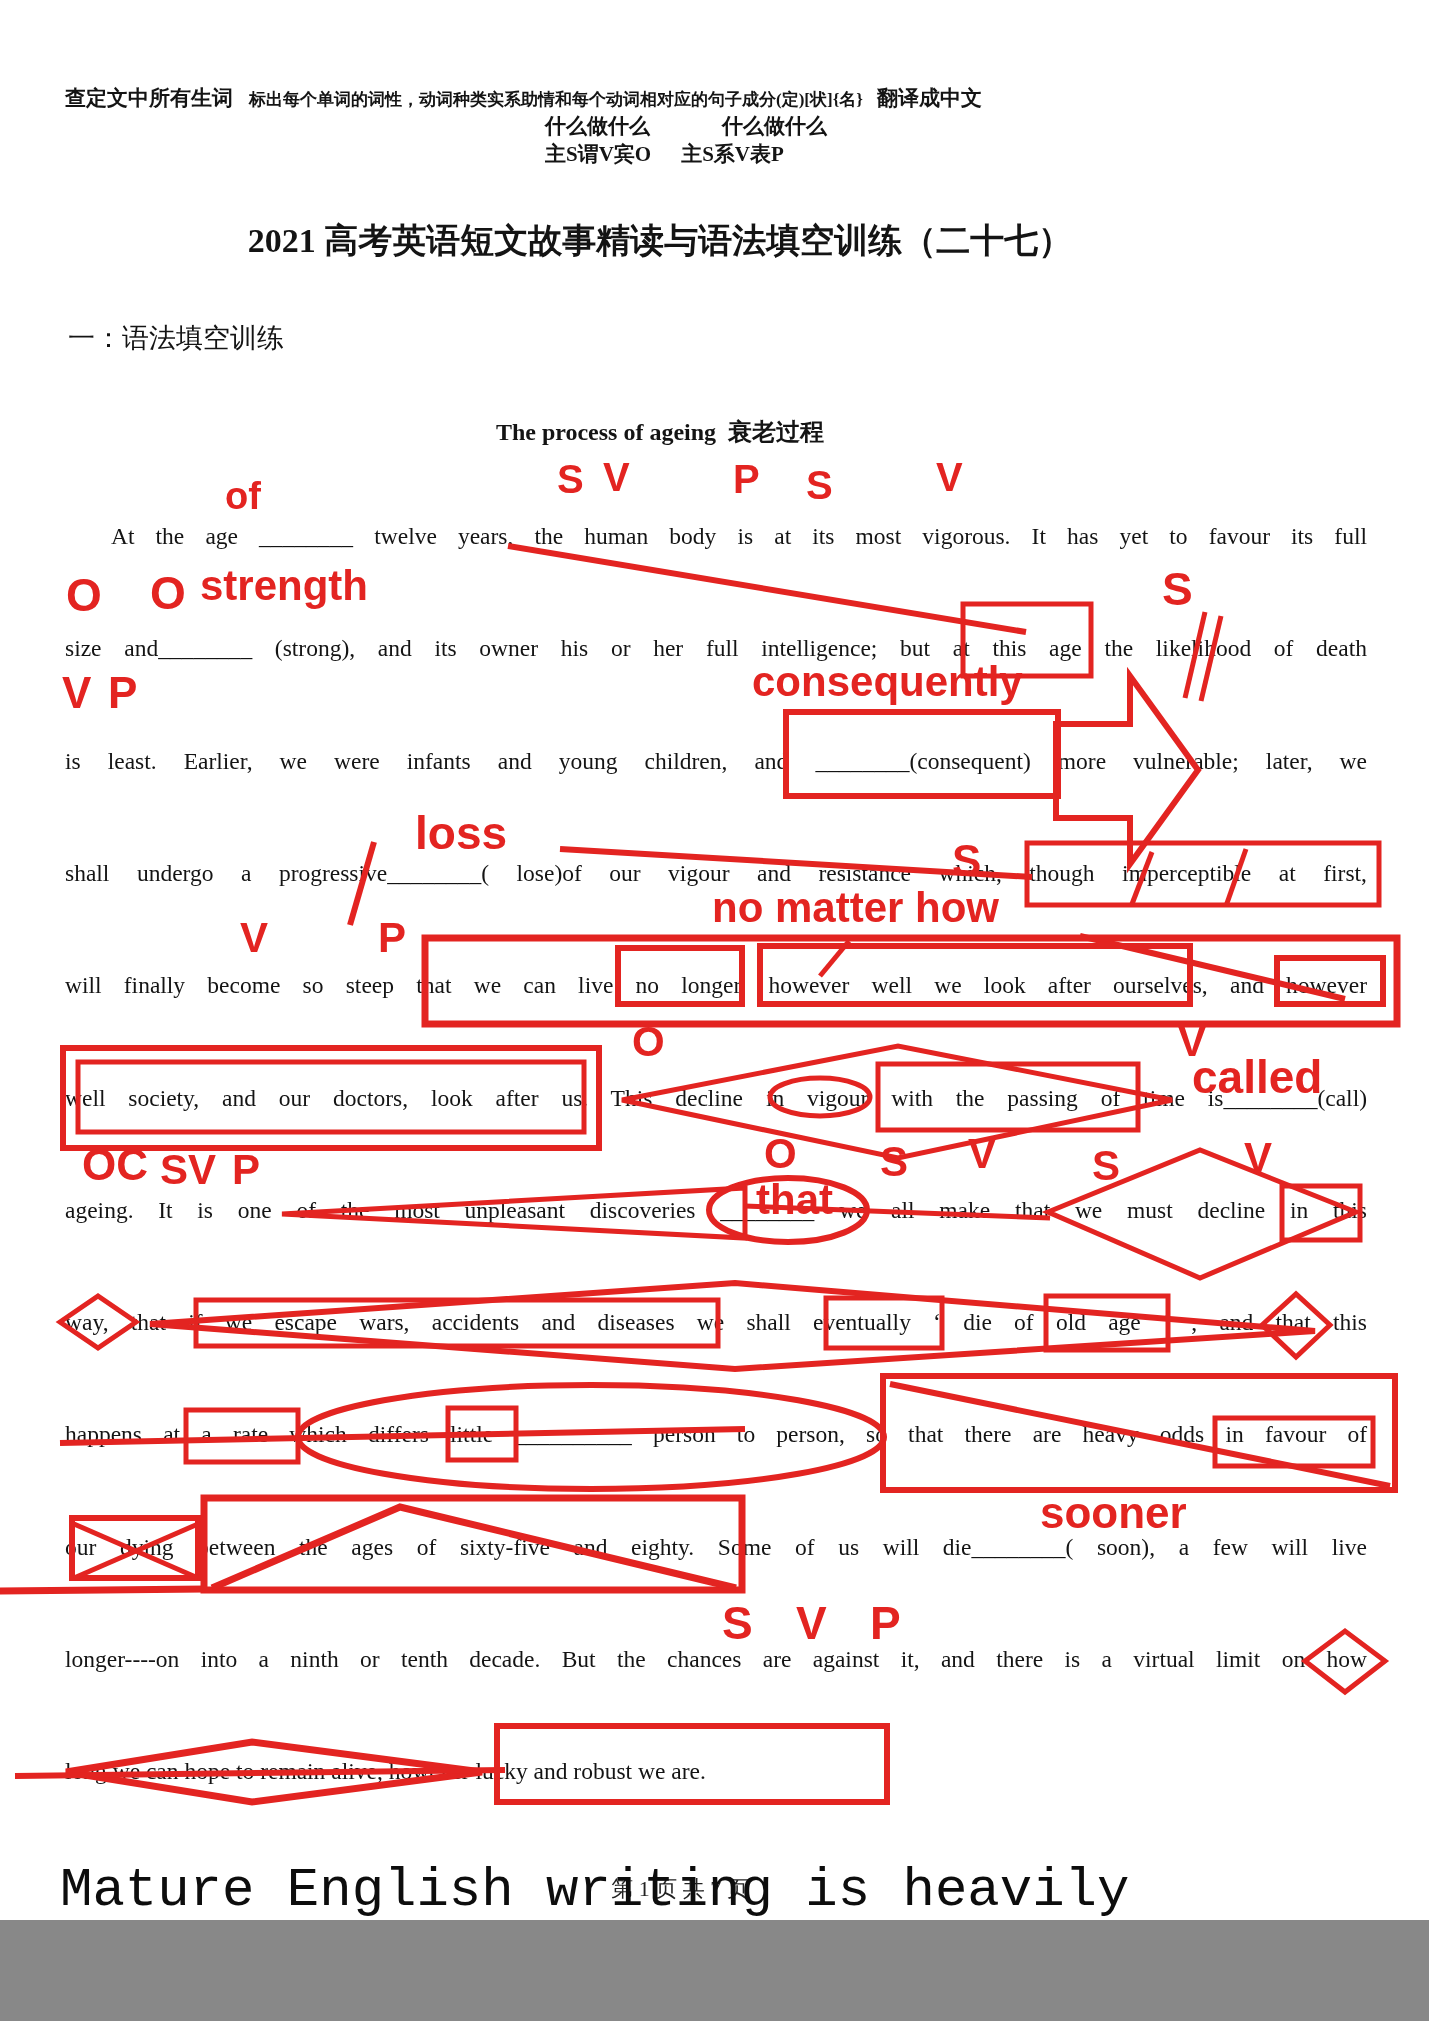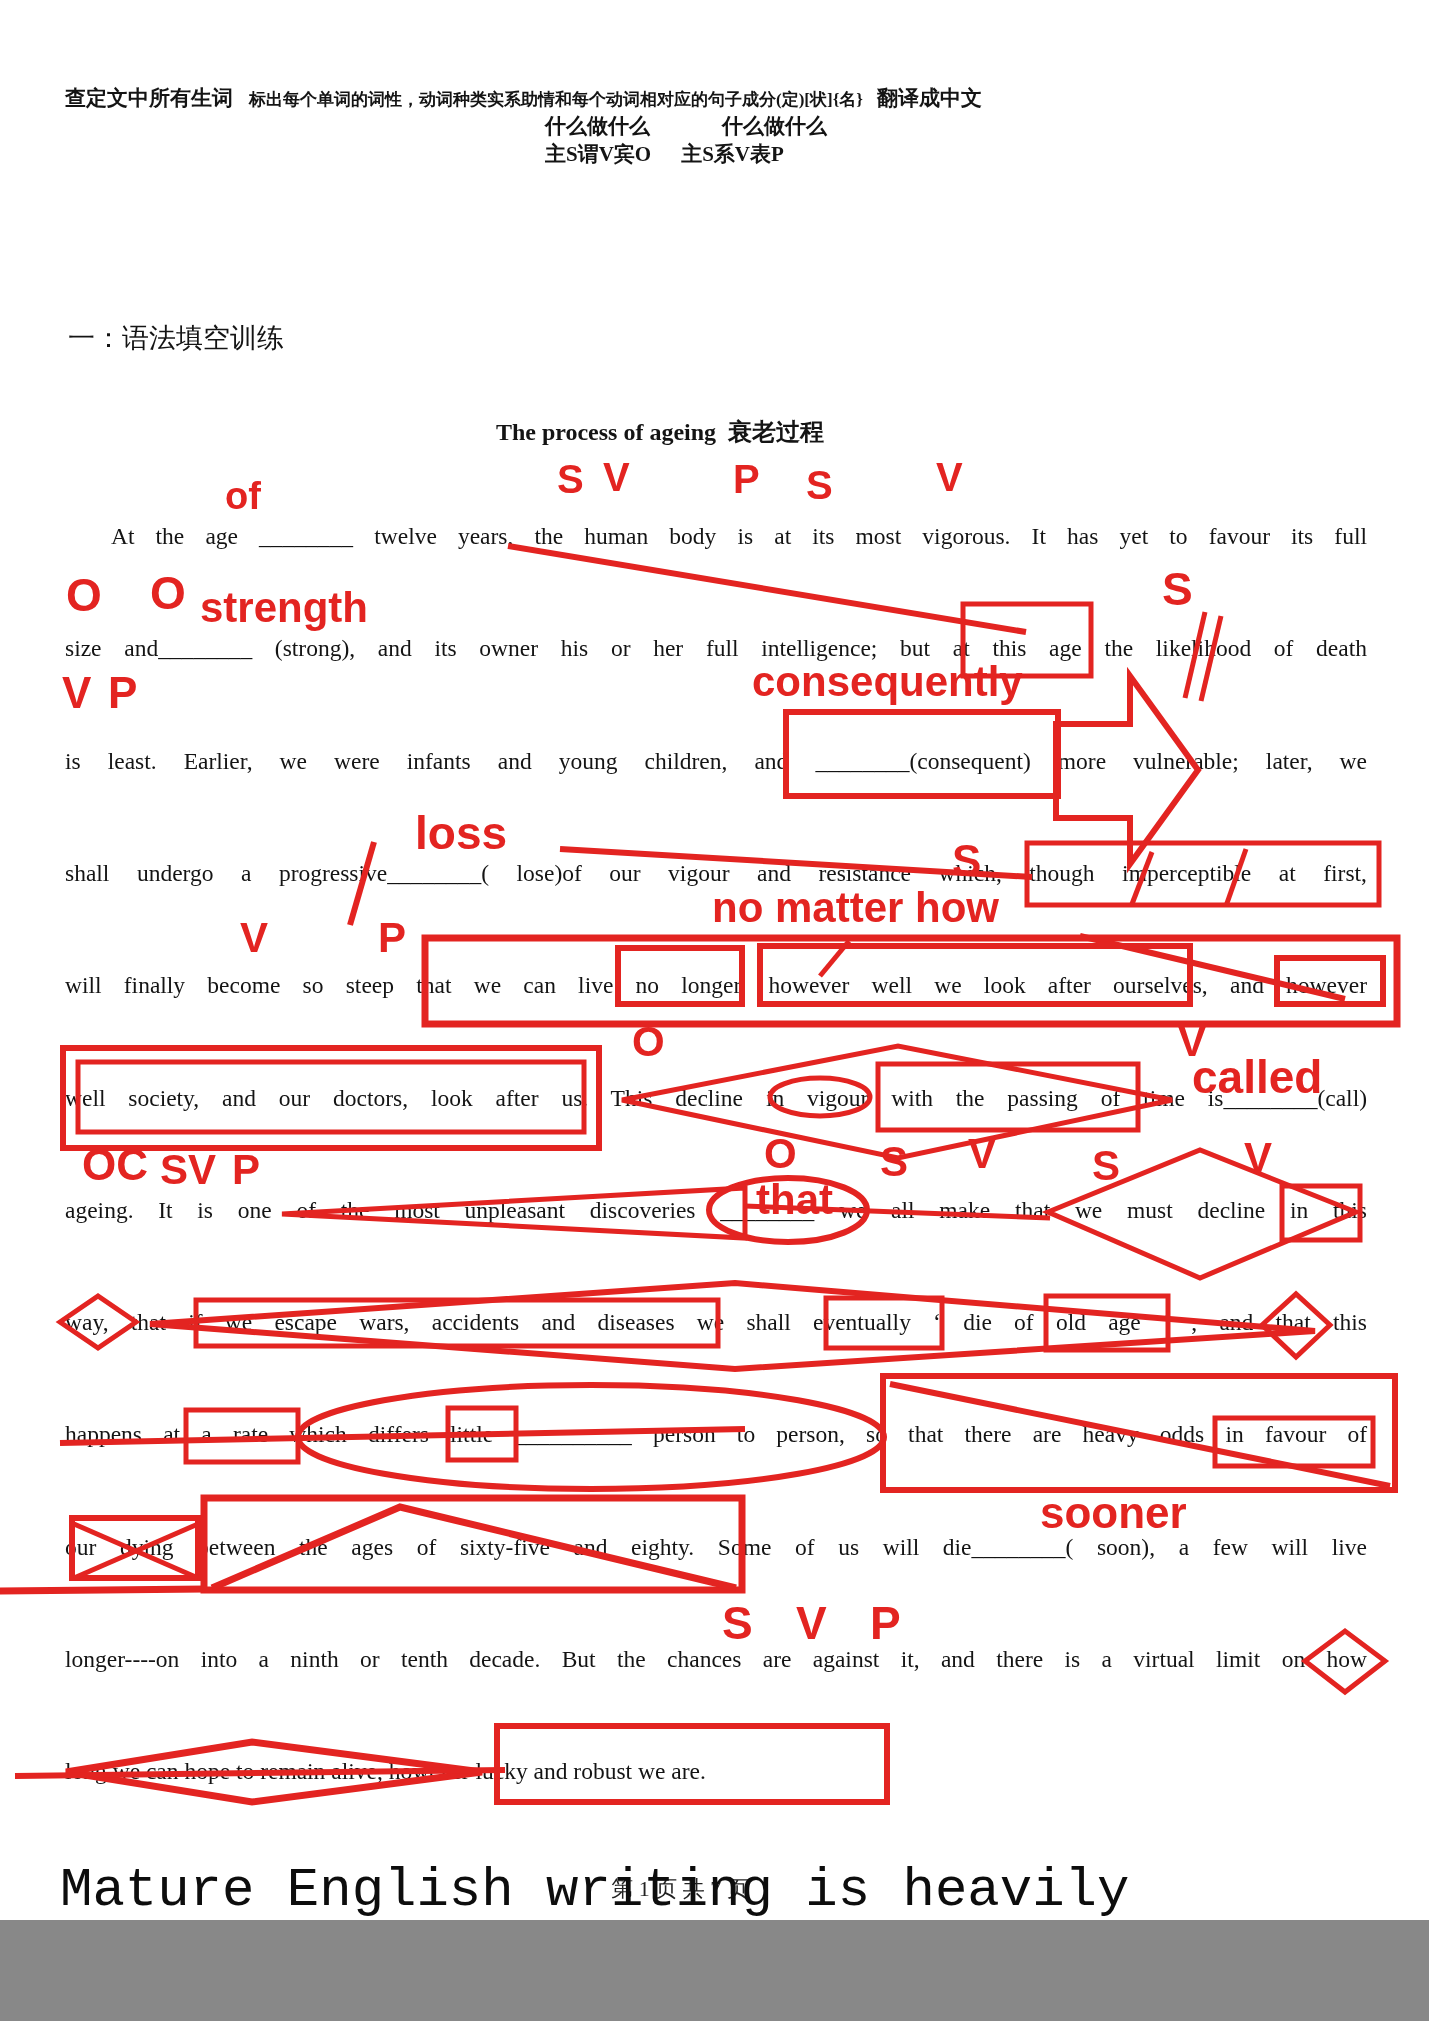--- a/index.html
+++ b/index.html
@@ -43,20 +43,21 @@
   </div>
 
   <div class="hdr2">
     <span>什么做什么</span><span class="gap"></span><span>什么做什么</span>
   </div>
 
   <div class="hdr3">
     <span>主S谓V宾O</span><span class="gap"></span><span>主S系V表P</span>
   </div>
 
+  <div class="doc-title">2021 高考英语短文故事精读与语法填空训练（二十七）</div>
 
   <div class="section-heading">一：语法填空训练</div>
 
   <div class="passage-title">
     <span>The process of ageing</span><span class="zh">衰老过程</span>
   </div>
 
   <div id="passage">
       <div class="pline indent" style="top: 521px;">At the age ________ twelve years, the human body is at its most vigorous. It has yet to favour its full</div>
       <div class="pline" style="top: 633.3px;">size and________ (strong), and its owner his or her full intelligence; but at this age the likelihood of death</div>
@@ -127,21 +128,21 @@
 
   <div id="labels">
       <div class="rlabel" style="left: 225px; top: 478px; font-size: 38px;">of</div>
       <div class="rlabel" style="left: 557px; top: 460px; font-size: 40px;">S</div>
       <div class="rlabel" style="left: 603px; top: 458px; font-size: 40px;">V</div>
       <div class="rlabel" style="left: 733px; top: 460px; font-size: 40px;">P</div>
       <div class="rlabel" style="left: 806px; top: 466px; font-size: 40px;">S</div>
       <div class="rlabel" style="left: 936px; top: 458px; font-size: 40px;">V</div>
       <div class="rlabel" style="left: 66px; top: 574px; font-size: 46px;">O</div>
       <div class="rlabel" style="left: 150px; top: 572px; font-size: 46px;">O</div>
-      <div class="rlabel" style="left: 200px; top: 566px; font-size: 42px; margin-top: 22px;">strength</div>
+      <div class="rlabel" style="left: 200px; top: 566px; font-size: 42px;">strength</div>
       <div class="rlabel" style="left: 1162px; top: 568px; font-size: 46px;">S</div>
       <div class="rlabel" style="left: 62px; top: 672px; font-size: 44px;">V</div>
       <div class="rlabel" style="left: 108px; top: 672px; font-size: 44px;">P</div>
       <div class="rlabel" style="left: 752px; top: 662px; font-size: 42px;">consequently</div>
       <div class="rlabel" style="left: 415px; top: 812px; font-size: 46px;">loss</div>
       <div class="rlabel" style="left: 952px; top: 840px; font-size: 44px;">S</div>
       <div class="rlabel" style="left: 712px; top: 888px; font-size: 42px;">no matter how</div>
       <div class="rlabel" style="left: 240px; top: 918px; font-size: 42px;">V</div>
       <div class="rlabel" style="left: 378px; top: 918px; font-size: 42px;">P</div>
       <div class="rlabel" style="left: 632px; top: 1022px; font-size: 42px;">O</div>

